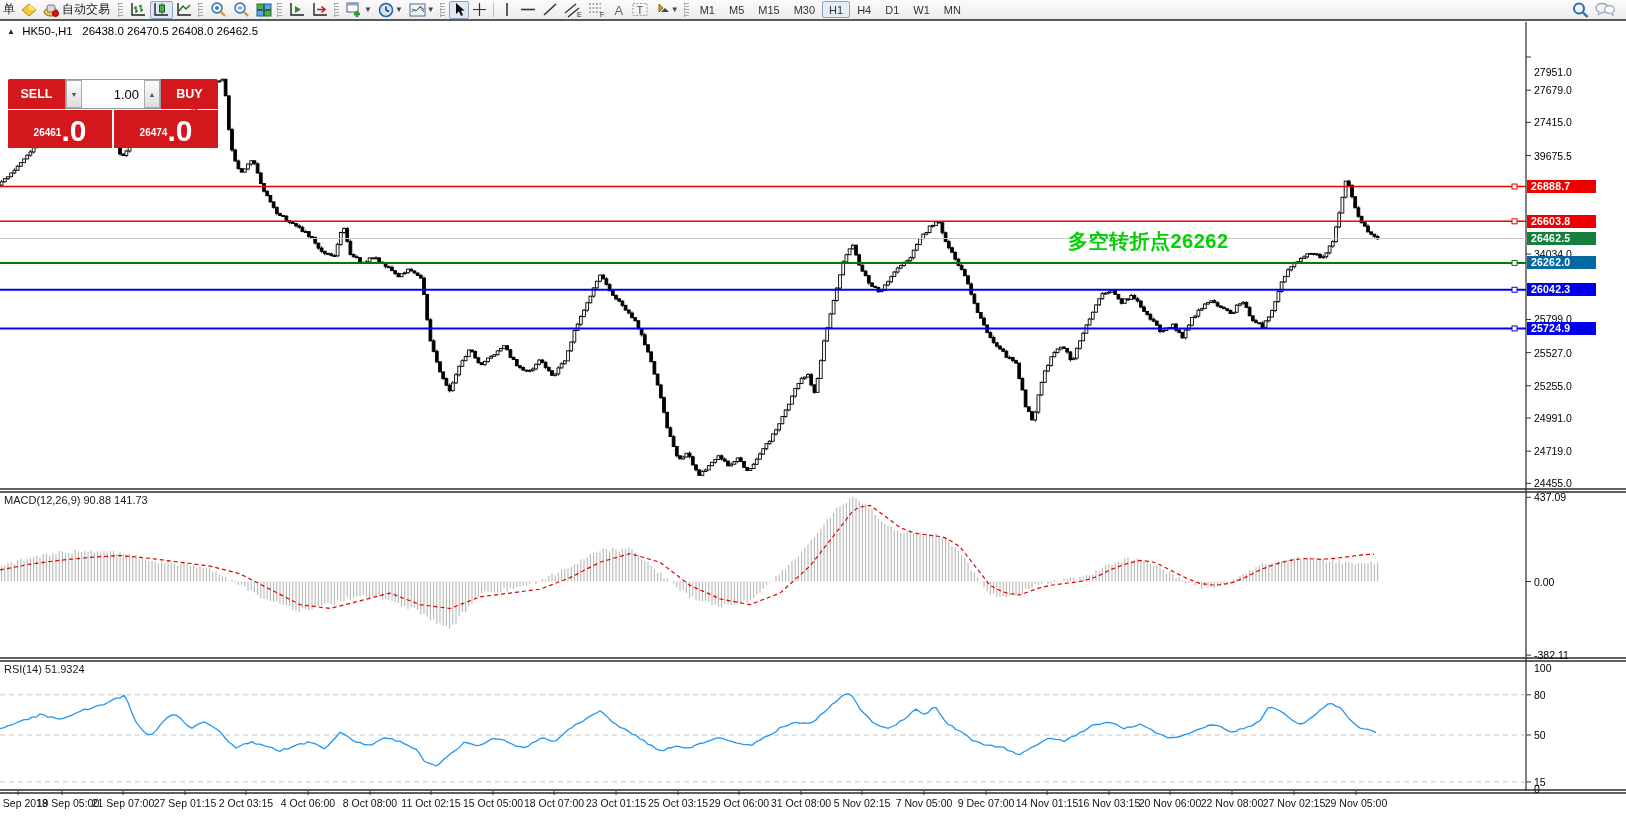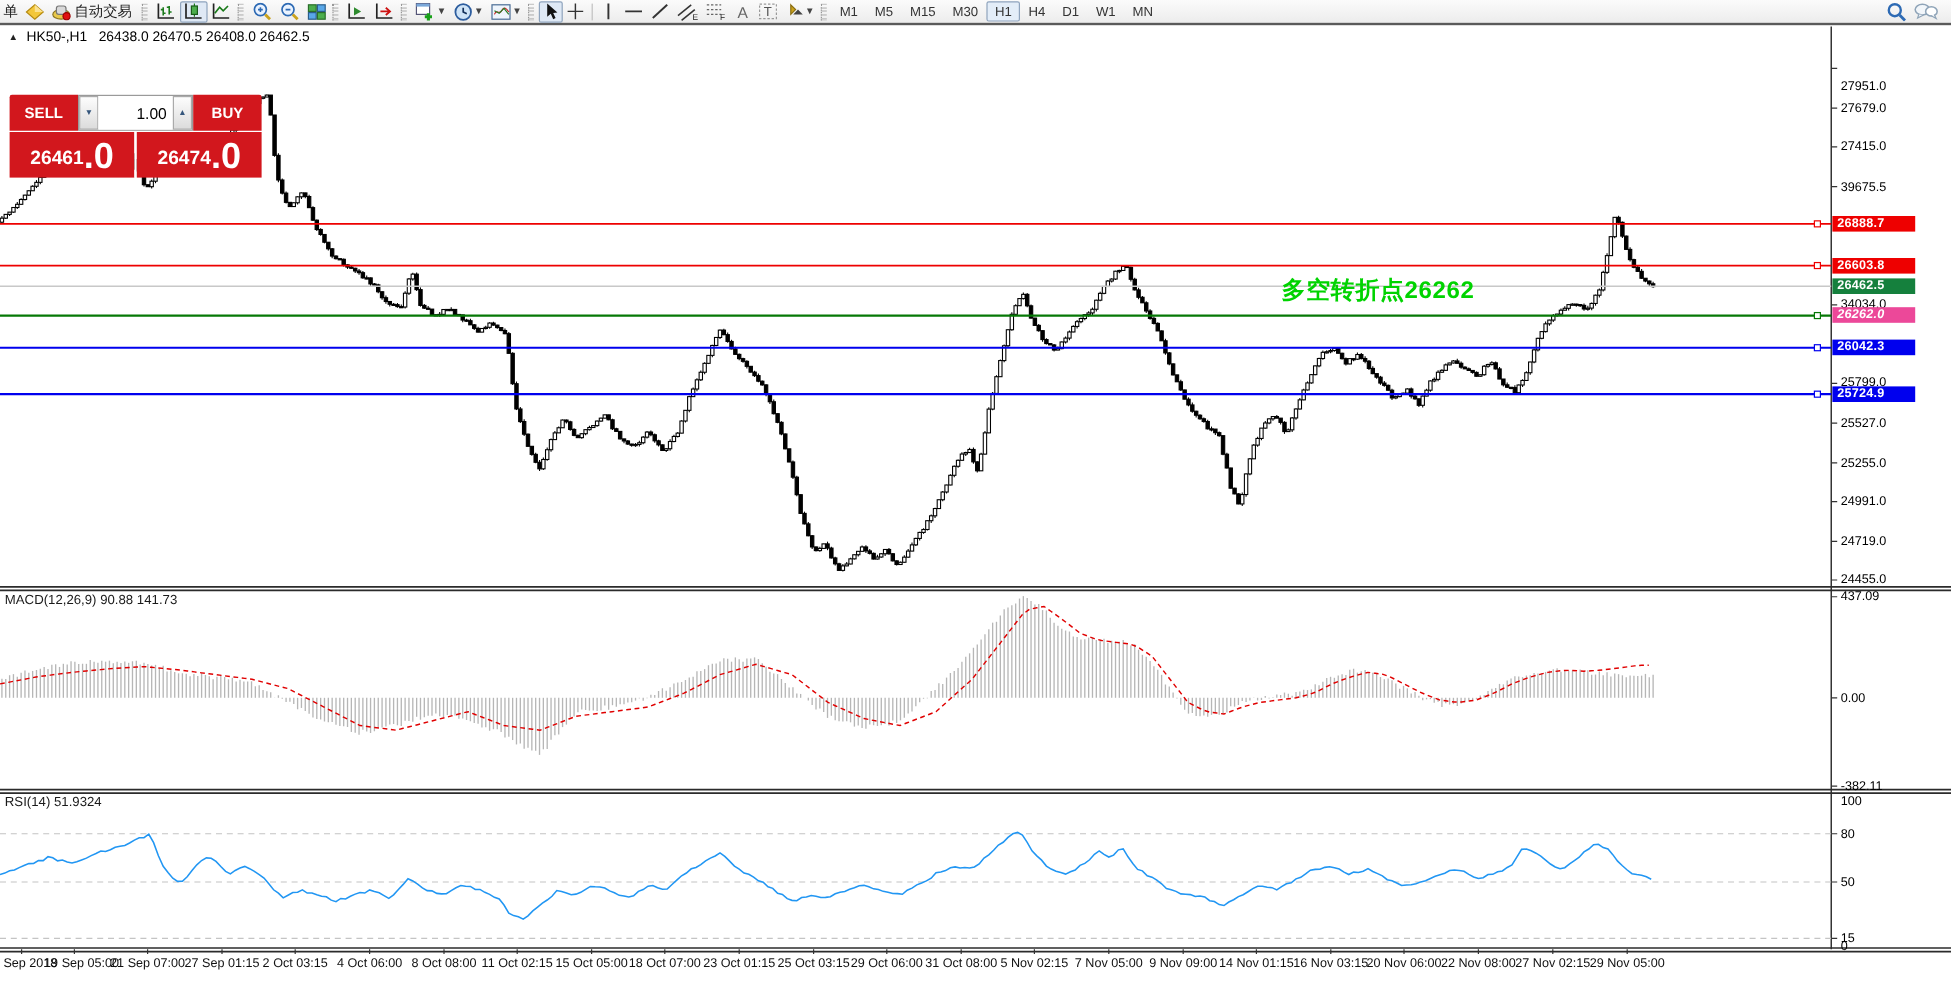--- a/index.html
+++ b/index.html
@@ -50,21 +50,21 @@
   #tp-sell-btn { width:57px; border-radius:2px 0 0 0; }
   #tp-buy-btn  { width:57px; margin-left:auto; border-radius:0 2px 0 0; }
   #tp-vol { width:96px; display:flex; border:1px solid #9a9a9a; background:#fff; }
   .spin { width:16px; background:linear-gradient(#fdfdfd,#dcdcdc); border:1px solid #aaa;
           display:flex; align-items:center; justify-content:center; font-size:7px; color:#35567c; }
   #tp-vol input { flex:1; width:40px; border:none; outline:none; font-size:13px; text-align:right;
                   padding-right:5px; font-family:"Liberation Sans",sans-serif; }
   #tp-prices { display:flex; margin-top:1px; height:38px; }
   .tp-price { background:#d2171d; color:#fff; width:104px; display:flex; align-items:flex-end;
               justify-content:center; padding-bottom:2px; }
-  .tp-price .small { font-size:16px; font-weight:bold; line-height:26px; }
+  .tp-price .small { font-size:10px; font-weight:bold; line-height:26px; }
   .tp-price .big   { font-size:30px; font-weight:bold; line-height:30px; }
   #tp-prices .gap { width:2px; background:#fff; }
 
   svg text { font-family:"Liberation Sans", sans-serif; }
 </style>
 </head>
 <body>
 
 <div id="toolbar">
   <span class="tlabel">单</span>
@@ -1663,21 +1663,21 @@
     <div class="price-label" style="top: 248.073px;">34034.0</div>
     <div class="price-label" style="top: 313.439px;">25799.0</div>
     <div class="price-label" style="top: 346.61px;">25527.0</div>
     <div class="price-label" style="top: 379.78px;">25255.0</div>
     <div class="price-label" style="top: 411.976px;">24991.0</div>
     <div class="price-label" style="top: 445.146px;">24719.0</div>
     <div class="price-label" style="top: 477.341px;">24455.0</div>
     <div class="price-tag" style="top: 180.049px; background: rgb(238, 0, 0);">26888.7</div>
     <div class="price-tag" style="top: 214.793px; background: rgb(238, 0, 0);">26603.8</div>
     <div class="price-tag" style="top: 232.024px; background: #15803d;">26462.5</div>
-    <div class="price-tag" style="top: 256.476px; background: #ec4899; font-style: italic;">26262.0</div>
+    <div class="price-tag" style="top: 256.476px; background: #0369a1;">26262.0</div>
     <div class="price-tag" style="top: 283.268px; background: rgb(0, 0, 238);">26042.3</div>
     <div class="price-tag" style="top: 321.976px; background: rgb(0, 0, 238);">25724.9</div>
     <div class="price-label" style="top: 491.282px;">437.09</div>
     <div class="price-label" style="top: 575.5px;">0.00</div>
     <div class="price-label" style="top: 649.124px;">-382.11</div>
     <div class="price-label" style="top: 662px;">100</div>
     <div class="price-label" style="top: 688.8px;">80</div>
     <div class="price-label" style="top: 729px;">50</div>
     <div class="price-label" style="top: 775.9px;">15</div>
     <div class="price-label" style="top: 783px;">0</div>
@@ -1690,20 +1690,20 @@
     <div class="time-label" style="left: 370px;">8 Oct 08:00</div>
     <div class="time-label" style="left: 431px;">11 Oct 02:15</div>
     <div class="time-label" style="left: 493px;">15 Oct 05:00</div>
     <div class="time-label" style="left: 554px;">18 Oct 07:00</div>
     <div class="time-label" style="left: 616px;">23 Oct 01:15</div>
     <div class="time-label" style="left: 678px;">25 Oct 03:15</div>
     <div class="time-label" style="left: 739px;">29 Oct 06:00</div>
     <div class="time-label" style="left: 801px;">31 Oct 08:00</div>
     <div class="time-label" style="left: 862px;">5 Nov 02:15</div>
     <div class="time-label" style="left: 924px;">7 Nov 05:00</div>
-    <div class="time-label" style="left: 986px;">9 Nov 09:00</div>
+    <div class="time-label" style="left: 986px;">9 Dec 07:00</div>
     <div class="time-label" style="left: 1047px;">14 Nov 01:15</div>
     <div class="time-label" style="left: 1109px;">16 Nov 03:15</div>
     <div class="time-label" style="left: 1170px;">20 Nov 06:00</div>
     <div class="time-label" style="left: 1232px;">22 Nov 08:00</div>
     <div class="time-label" style="left: 1294px;">27 Nov 02:15</div>
     <div class="time-label" style="left: 1356px;">29 Nov 05:00</div>
   </div>
 
 </body></html>

